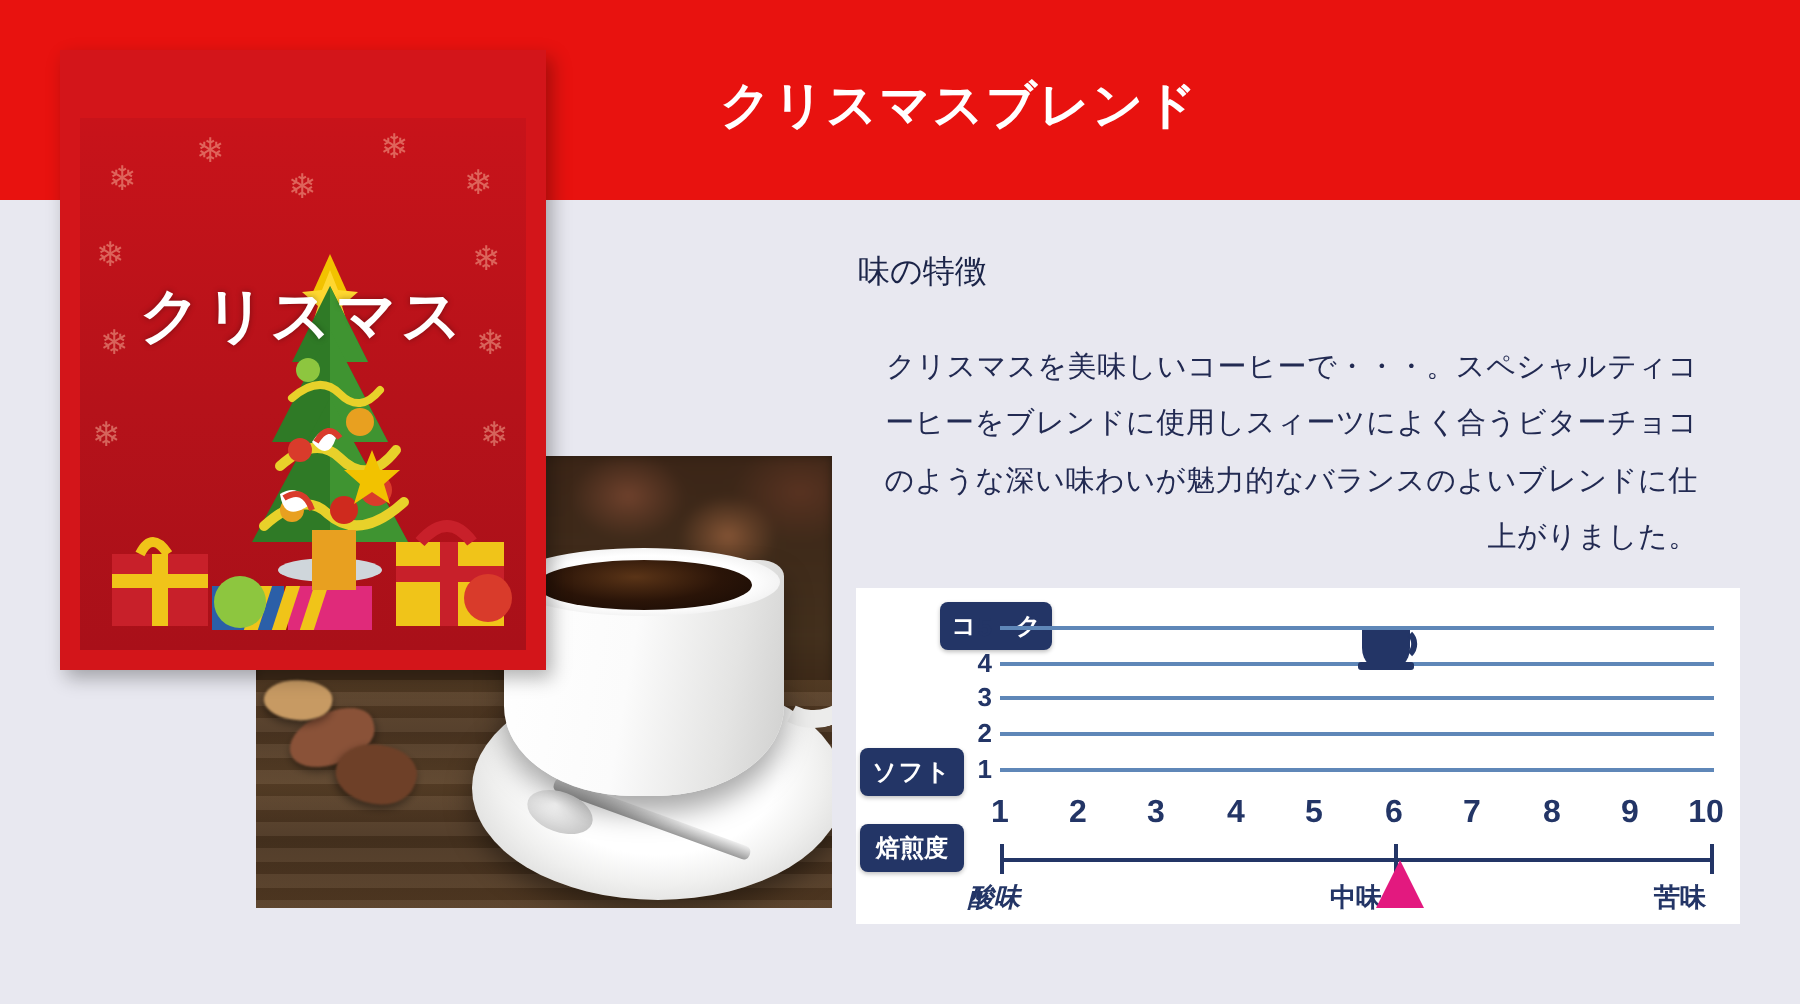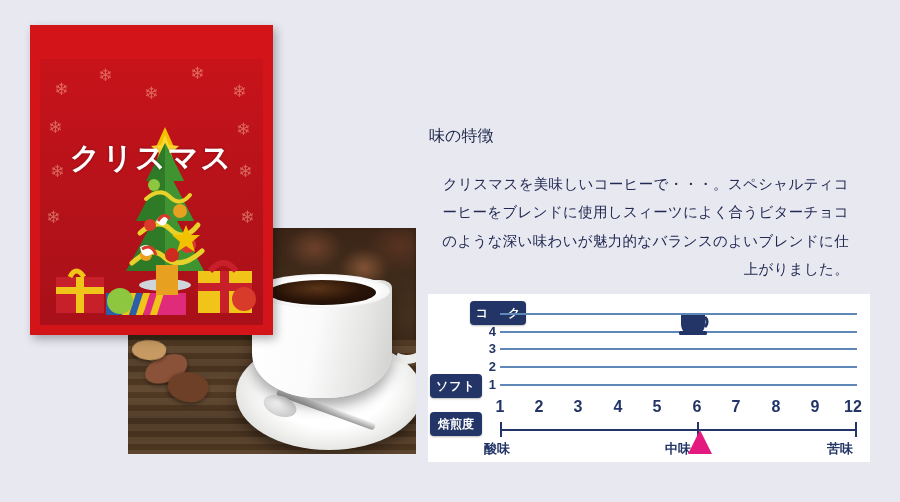--- a/index.html
+++ b/index.html
@@ -193,20 +193,23 @@
     position:absolute;left:688px;top:430px;width:0;height:0;
     border-left:12px solid transparent;border-right:12px solid transparent;
     border-bottom:24px solid #e3197f;z-index:6;
   }
 </style>
 </head>
 <body>
 
 <div class="page">
 
+  <div class="banner">
+    <div class="banner-title">クリスマスブレンド</div>
+  </div>
 
   <div class="photo">
     <div class="bg-blur"></div>
     <div class="table"></div>
     <div class="potpourri pp1"></div>
     <div class="potpourri pp2"></div>
     <div class="potpourri pp3"></div>
     <div class="saucer"></div>
     <div class="spoon-handle"></div>
     <div class="spoon-bowl"></div>
@@ -314,26 +317,26 @@
 
   <div class="xlabel" style="left:488px;">1</div>
   <div class="xlabel" style="left:527px;">2</div>
   <div class="xlabel" style="left:566px;">3</div>
   <div class="xlabel" style="left:606px;">4</div>
   <div class="xlabel" style="left:645px;">5</div>
   <div class="xlabel" style="left:685px;">6</div>
   <div class="xlabel" style="left:724px;">7</div>
   <div class="xlabel" style="left:764px;">8</div>
   <div class="xlabel" style="left:803px;">9</div>
-  <div class="xlabel" style="left:841px;">12</div>
+  <div class="xlabel" style="left:841px;">10</div>
 
   <div class="roast-axis"></div>
   <div class="roast-tick" style="left:500px;"></div>
   <div class="roast-tick" style="left:697px;"></div>
   <div class="roast-tick" style="left:855px;"></div>
 
   <div class="marker"></div>
 
-  <div class="scale-text" style="left:484px;">酸味</div>
+  <div class="scale-text" style="left:484px;font-style:italic;">酸味</div>
   <div class="scale-text" style="left:665px;">中味</div>
   <div class="scale-text" style="left:827px;">苦味</div>
 
 </div>
 
 </body></html>

